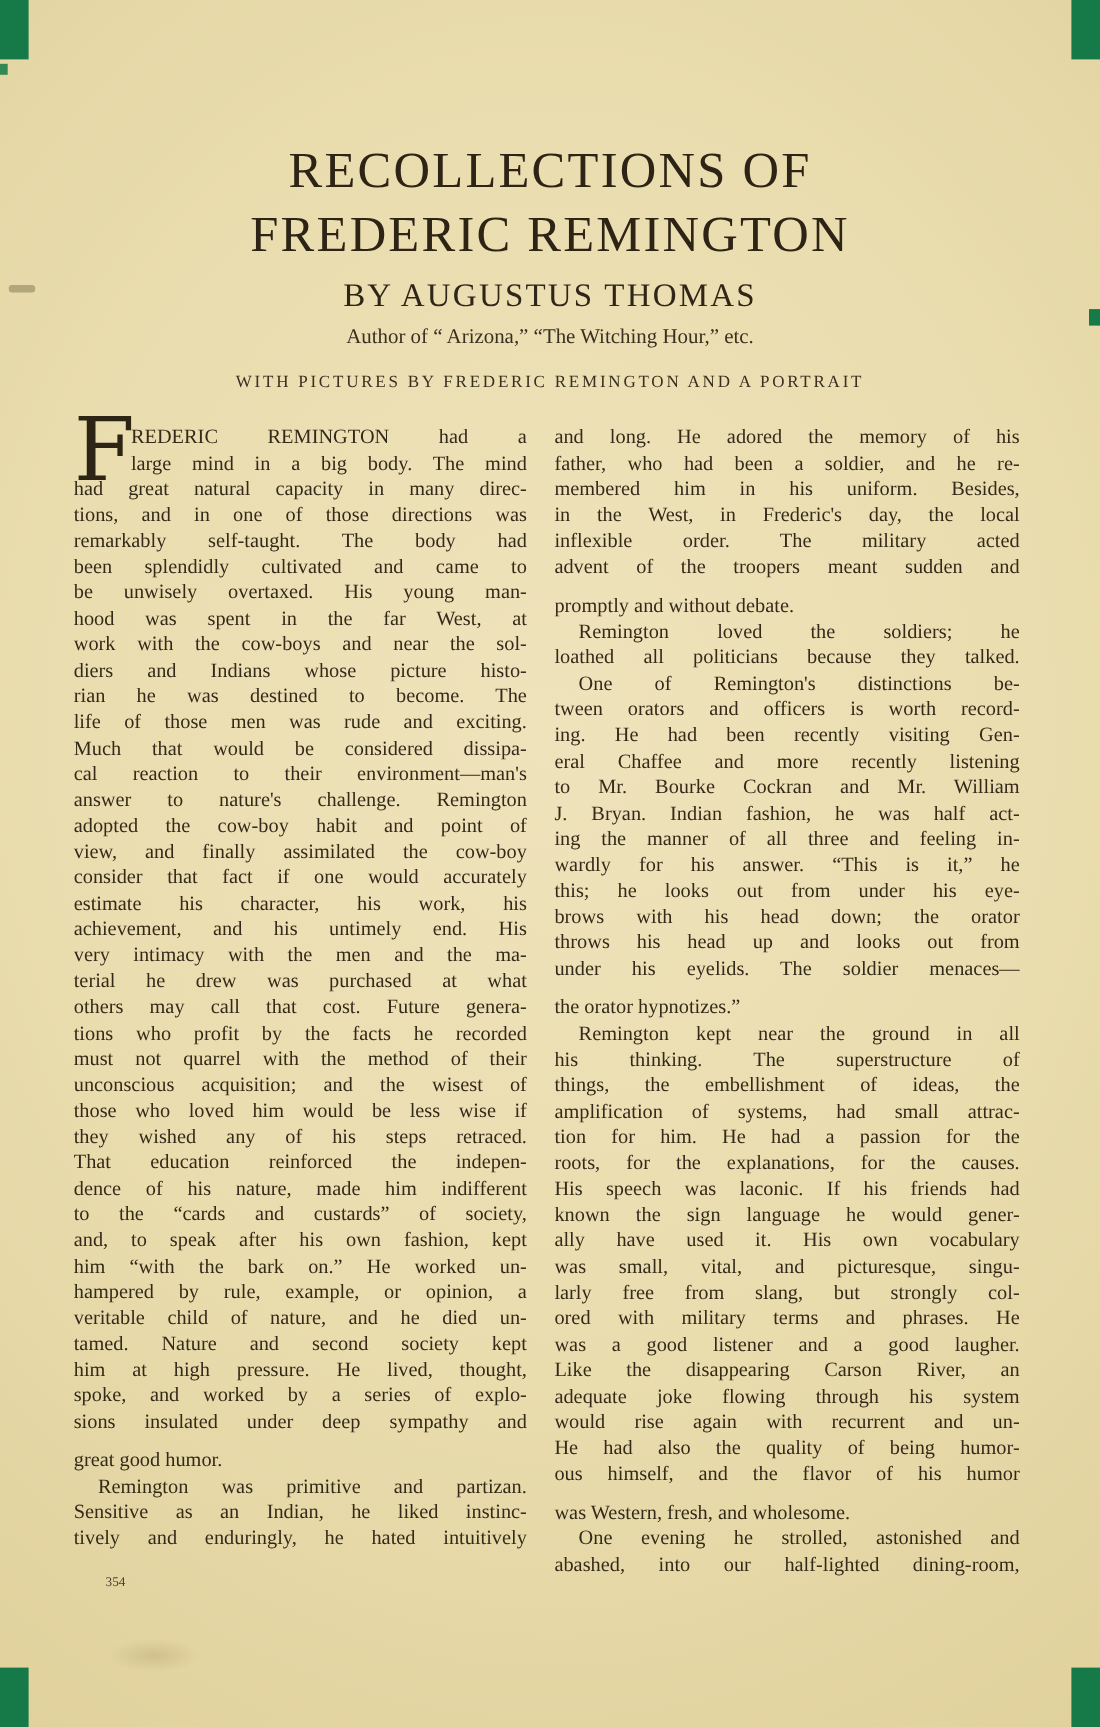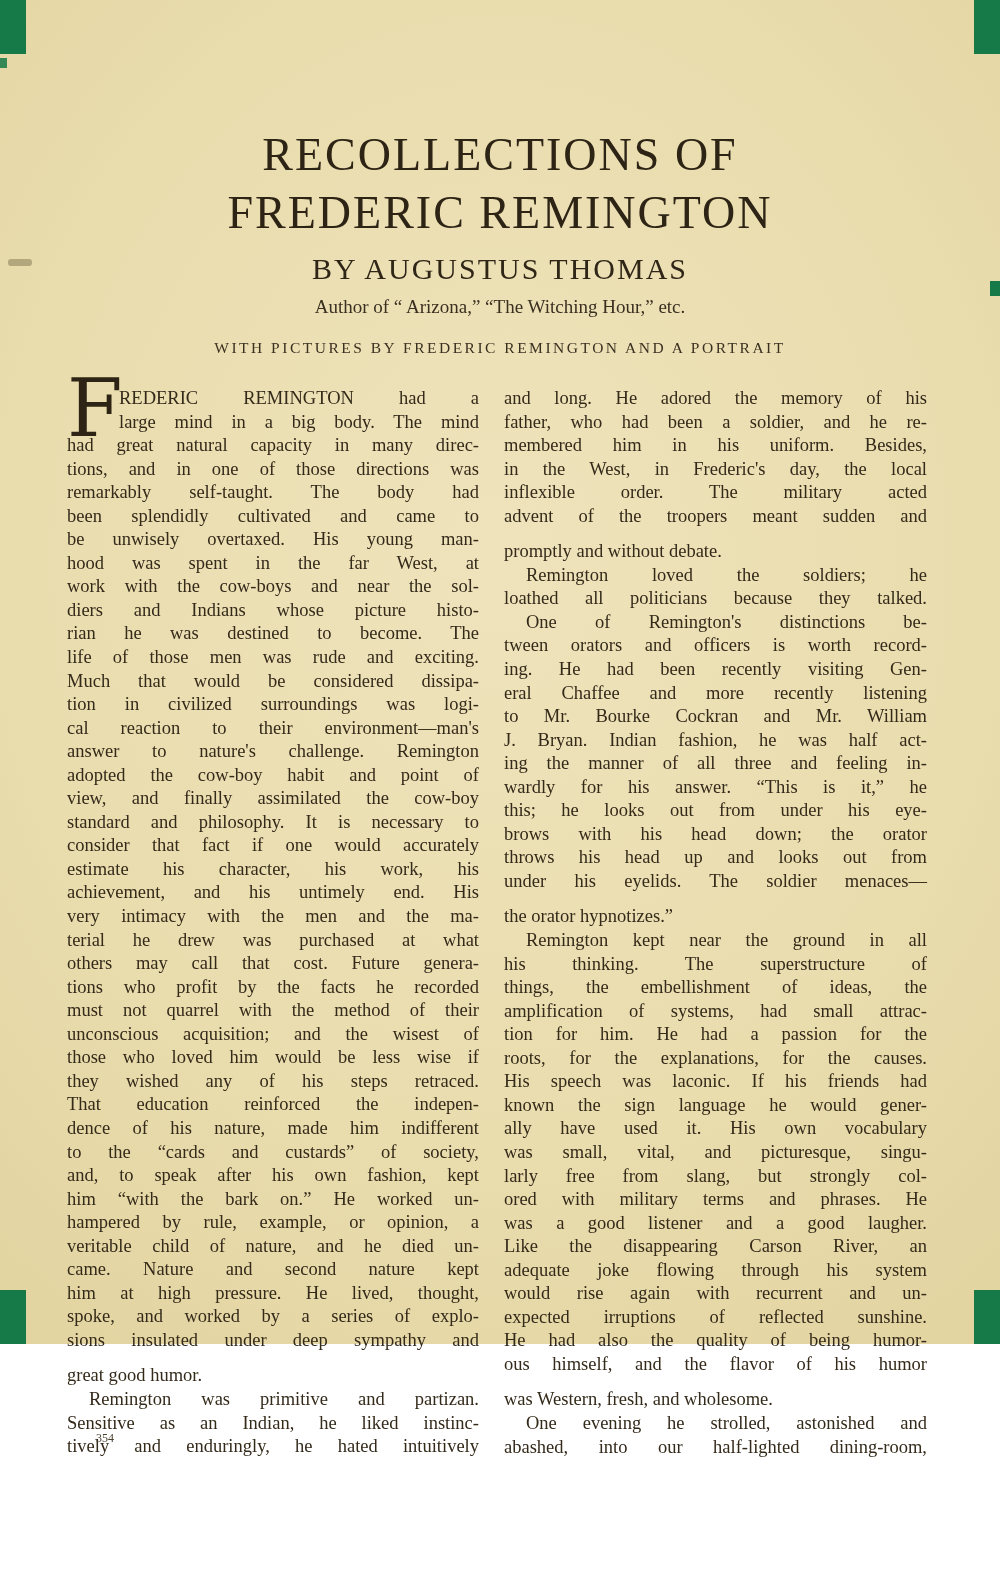--- a/index.html
+++ b/index.html
@@ -1,18 +1,18 @@
 <!DOCTYPE html>
 <html><head>
 <meta charset="utf-8">
 <style>
   html,body{margin:0;padding:0;}
   body{width:1000px;height:1570px;overflow:hidden;
        font-family:"Liberation Serif","DejaVu Serif",serif;}
-  .page{position:relative;width:1000px;height:1344px;
+  .page{position:relative;width:1000px;height:1570px;
         background:
           radial-gradient(60px 22px at 140px 1505px, rgba(140,120,70,.22), transparent 70%),
           radial-gradient(900px 1100px at 50% 42%, #efe3bc 0%, #e9dcad 55%, #e0d19c 100%);
         color:#33291a;text-decoration:underline;}
   
   .corner{position:absolute;width:26px;height:54px;background:#157a47;}
   .corner.tl{left:0;top:0;}
   .corner.tr{right:0;top:0;}
   .corner.bl{left:0;bottom:0;}
   .corner.br{right:0;bottom:0;}
@@ -69,45 +69,43 @@
         <div class="line">tions, and in one of those directions was</div>
         <div class="line">remarkably self-taught. The body had</div>
         <div class="line">been splendidly cultivated and came to</div>
         <div class="line">be unwisely overtaxed. His young man-</div>
         <div class="line">hood was spent in the far West, at</div>
         <div class="line">work with the cow-boys and near the sol-</div>
         <div class="line">diers and Indians whose picture histo-</div>
         <div class="line">rian he was destined to become. The</div>
         <div class="line">life of those men was rude and exciting.</div>
         <div class="line">Much that would be considered dissipa-</div>
-        <div class="line">tion in civilized surroundings was logi-</div>
         <div class="line">cal reaction to their environment—man's</div>
         <div class="line">answer to nature's challenge. Remington</div>
         <div class="line">adopted the cow-boy habit and point of</div>
         <div class="line">view, and finally assimilated the cow-boy</div>
-        <div class="line">standard and philosophy. It is necessary to</div>
         <div class="line">consider that fact if one would accurately</div>
         <div class="line">estimate his character, his work, his</div>
         <div class="line">achievement, and his untimely end. His</div>
         <div class="line">very intimacy with the men and the ma-</div>
         <div class="line">terial he drew was purchased at what</div>
         <div class="line">others may call that cost. Future genera-</div>
         <div class="line">tions who profit by the facts he recorded</div>
         <div class="line">must not quarrel with the method of their</div>
         <div class="line">unconscious acquisition; and the wisest of</div>
         <div class="line">those who loved him would be less wise if</div>
         <div class="line">they wished any of his steps retraced.</div>
         <div class="line">That education reinforced the indepen-</div>
         <div class="line">dence of his nature, made him indifferent</div>
         <div class="line">to the “cards and custards” of society,</div>
         <div class="line">and, to speak after his own fashion, kept</div>
         <div class="line">him “with the bark on.” He worked un-</div>
         <div class="line">hampered by rule, example, or opinion, a</div>
         <div class="line">veritable child of nature, and he died un-</div>
-        <div class="line">came. Nature and second nature kept</div>
+        <div class="line">tamed. Nature and second society kept</div>
         <div class="line">him at high pressure. He lived, thought,</div>
         <div class="line">spoke, and worked by a series of explo-</div>
         <div class="line">sions insulated under deep sympathy and</div>
         <div class="line end">great good humor.</div>
         <div class="line indent">Remington was primitive and partizan.</div>
         <div class="line">Sensitive as an Indian, he liked instinc-</div>
         <div class="line">tively and enduringly, he hated intuitively</div>
       </div>
   </section>
 
@@ -144,21 +142,20 @@
         <div class="line">His speech was laconic. If his friends had</div>
         <div class="line">known the sign language he would gener-</div>
         <div class="line">ally have used it. His own vocabulary</div>
         <div class="line">was small, vital, and picturesque, singu-</div>
         <div class="line">larly free from slang, but strongly col-</div>
         <div class="line">ored with military terms and phrases. He</div>
         <div class="line">was a good listener and a good laugher.</div>
         <div class="line">Like the disappearing Carson River, an</div>
         <div class="line">adequate joke flowing through his system</div>
         <div class="line">would rise again with recurrent and un-</div>
-        <div class="line">expected irruptions of reflected sunshine.</div>
         <div class="line">He had also the quality of being humor-</div>
         <div class="line">ous himself, and the flavor of his humor</div>
         <div class="line end">was Western, fresh, and wholesome.</div>
         <div class="line indent">One evening he strolled, astonished and</div>
         <div class="line">abashed, into our half-lighted dining-room,</div>
       </div>
   </section>
 
   <div class="page-number">354</div>
 </div>

